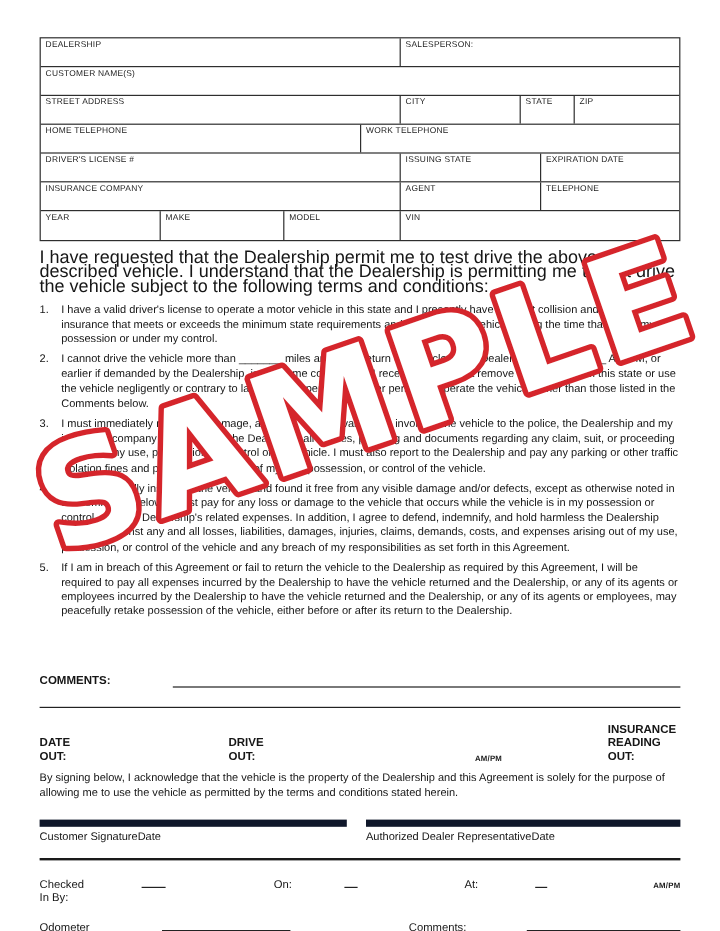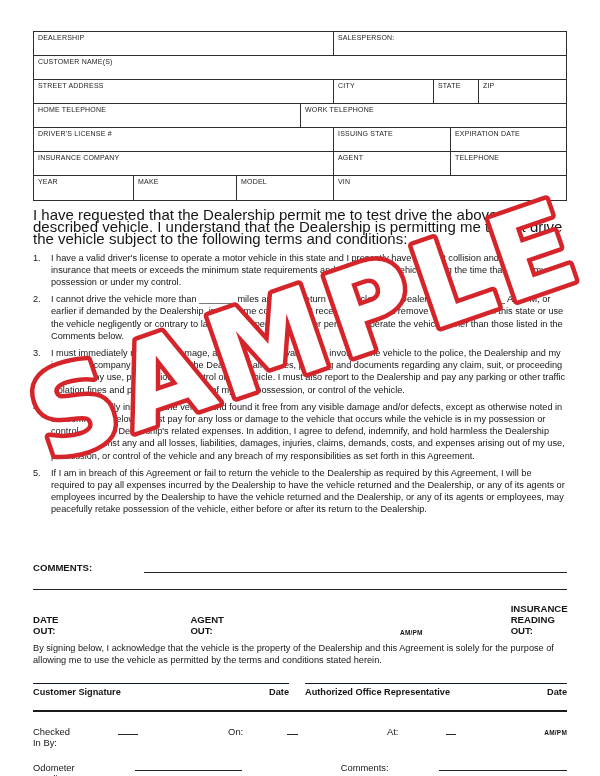--- a/index.html
+++ b/index.html
@@ -32,21 +32,21 @@
   .blank { display:inline-block; border-bottom:1px solid #222; height:10px; vertical-align:baseline; }
   .row { display:flex; align-items:flex-end;gap:44px; }
   .b { font-weight:bold; }
   .comments-row { font-size:9.6px; }
   .comments-row .blank { flex:1; margin-left:8px; }
   .full-line { border-bottom:1px solid #222; height:1px; margin-top:16px; }
   .out-row { margin-top:13px; font-size:9.6px; align-items:flex-end; }
   .ampm { font-size:6.5px; font-weight:bold; letter-spacing:.2px; }
   .note { margin-top:6px; font-size:9.2px; line-height:12.2px; }
   .sigs { display:flex; margin-top:17px; gap:16px; }
-  .sigblock { border-top:1px solid #0f172a; padding-top:3px; display:flex; justify-content:space-between; font-size:9.2px;font-weight:bold; }
+  .sigblock { border-top:6px solid #0f172a; padding-top:3px; display:flex; justify-content:flex-start; font-size:9.2px; }
   .sigblock.left { width:256px; }
   .sigblock.right { flex:1; }
   .rule { border-top:2.5px solid #1a1a1a; margin-top:13px; }
   .office-head { margin-top:5px; font-size:9.6px; font-weight:bold; font-style:italic; }
   .office-row { margin-top:13px; font-size:9.4px; align-items:baseline; }
   .footer { margin-top:5px; text-align:right; font-size:7px; color:#222; letter-spacing:.2px; }
   .wm { position:absolute; left:0; top:0; pointer-events:none; z-index:5; }
 </style>
 </head>
 <body>
@@ -125,39 +125,39 @@
     <div class="row comments-row">
       <span class="b">COMMENTS:</span>
       <span class="blank"></span>
     </div>
     <div class="full-line"></div>
 
     <div class="row out-row">
       <span class="b">DATE OUT:</span>
       <span class="blank" style="width:62px"></span>
       <span style="width:16px"></span>
-      <span class="b">AGENT OUT:</span>
+      <span class="b">DRIVE OUT:</span>
       <span style="width:8px"></span>
       <span class="blank" style="width:74px"></span>
       <span style="width:16px"></span>
       <span class="ampm">AM/PM</span>
       <span style="width:14px"></span>
       <span class="b">INSURANCE READING OUT:</span>
       <span class="blank" style="flex:1; margin-right:6px"></span>
     </div>
 
     <p class="note">By signing below, I acknowledge that the vehicle is the property of the Dealership and this Agreement is solely for the purpose of allowing me to use the vehicle as permitted by the terms and conditions stated herein.</p>
 
     <div class="sigs">
       <div class="sigblock left">
         <span>Customer Signature</span>
         <span>Date</span>
       </div>
       <div class="sigblock right">
-        <span>Authorized Office Representative</span>
+        <span>Authorized Dealer Representative</span>
         <span>Date</span>
       </div>
     </div>
 
     <div class="rule"></div>
 
     <div class="row office-row">
       <span>Checked In By:</span>
       <span class="blank" style="width:186px; margin-left:4px"></span>
       <span style="width:16px"></span>

